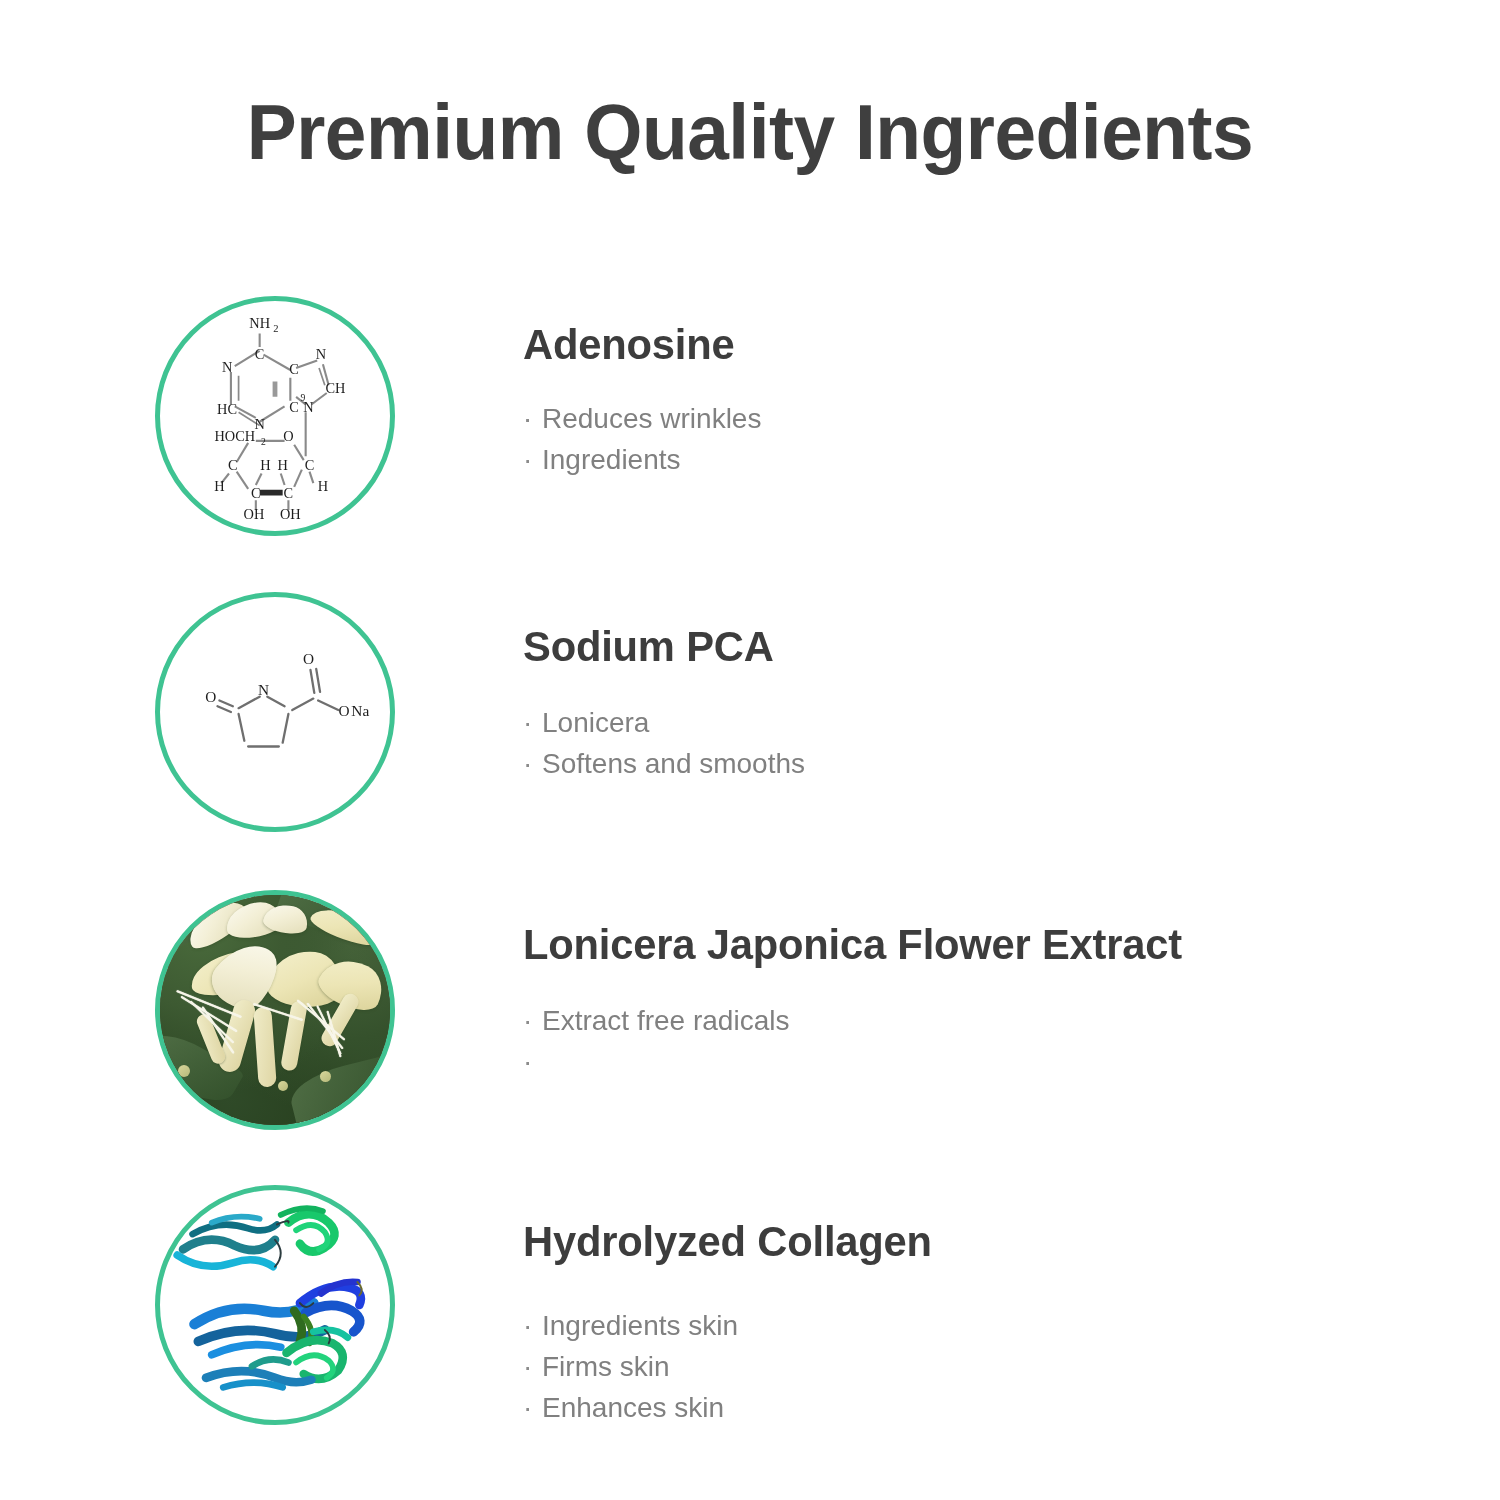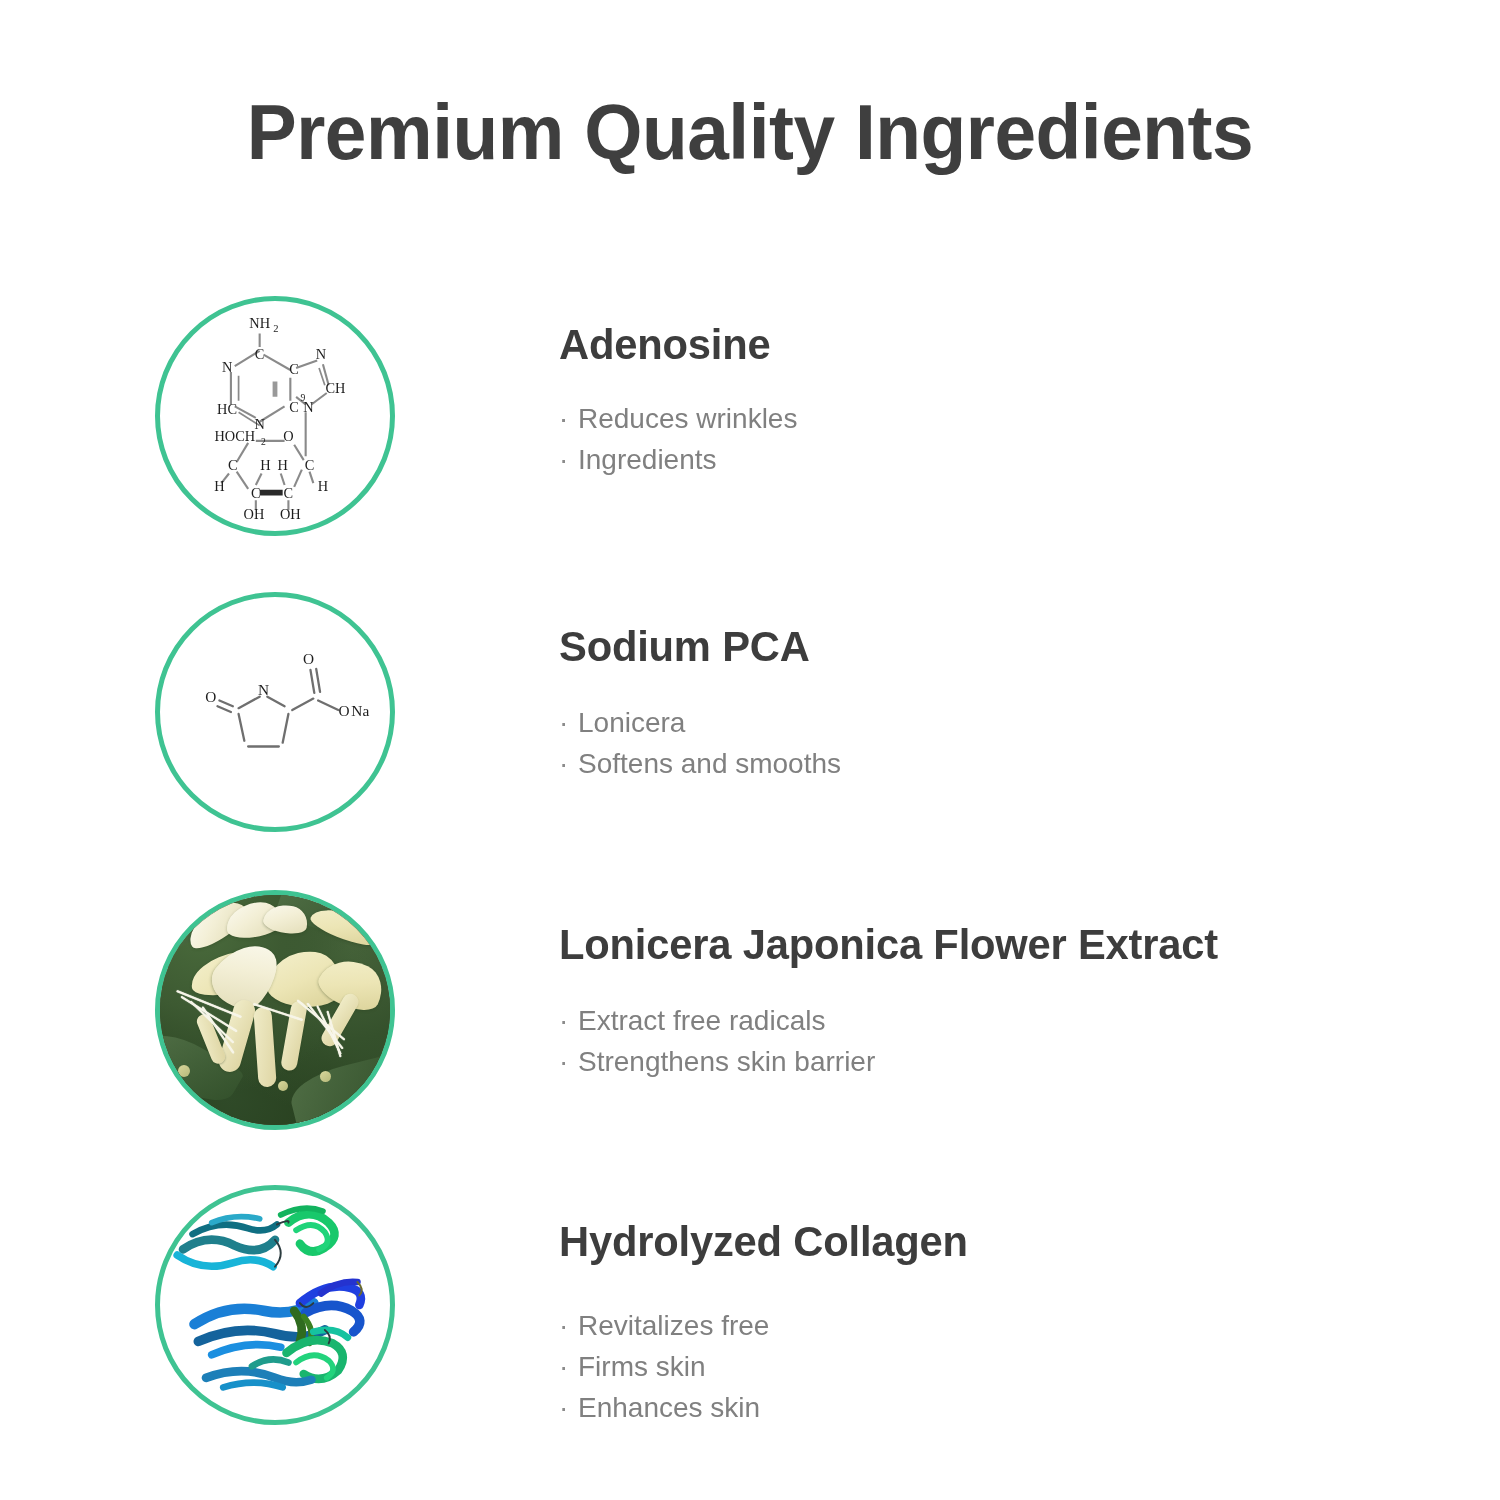--- a/index.html
+++ b/index.html
@@ -70,21 +70,20 @@
     left: 0; top: 0;
     width: 100%;
     height: 100%;
   }
 
   .text-col {
     position: absolute;
     left: 523px;
     top: 0;
     width: 900px;
-    margin-left: 36px;
   }
 
   .ing-title {
     font-size: 43px;
     line-height: 52px;
     font-weight: bold;
     color: #3d3d3d;
     letter-spacing: -0.2px;
     margin: 0;
     padding: 0;
@@ -358,21 +357,20 @@
     </div>
     <div class="text-col">
       <div class="ing-title">Lonicera Japonica Flower Extract</div>
       <ul class="benefits">
         <li class="benefit-item">
           <span class="dot">·</span>
           <span>Extract free radicals</span>
         </li>
         <li class="benefit-item">
           <span class="dot">·</span>
-          <span>Strengthens skin barrier</span>
         </li>
       </ul>
     </div>
   </div>
 
   <div class="ingredient-row" id="row-3">
     <div class="media-circle">
       <svg class="ribbon-svg" viewBox="0 0 240 240">
         <g fill="none" stroke-linejoin="round" stroke-linecap="round">
 
@@ -410,21 +408,21 @@
           <path d="M206 96 Q214 104 208 110" stroke="#6b6b2f" stroke-width="2"></path>
           <path d="M172 146 Q180 152 176 160" stroke="#2b3b3f" stroke-width="2"></path>
         </g>
       </svg>
     </div>
     <div class="text-col">
       <div class="ing-title">Hydrolyzed Collagen</div>
       <ul class="benefits">
         <li class="benefit-item">
           <span class="dot">·</span>
-          <span>Revitalizes free</span>
+          <span>Ingredients skin</span>
         </li>
         <li class="benefit-item">
           <span class="dot">·</span>
           <span>Firms skin</span>
         </li>
         <li class="benefit-item">
           <span class="dot">·</span>
           <span>Enhances skin</span>
         </li>
       </ul>

